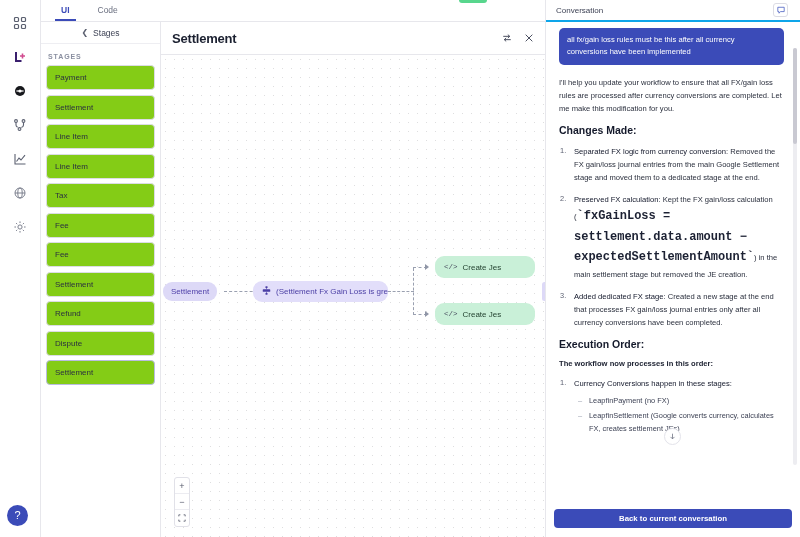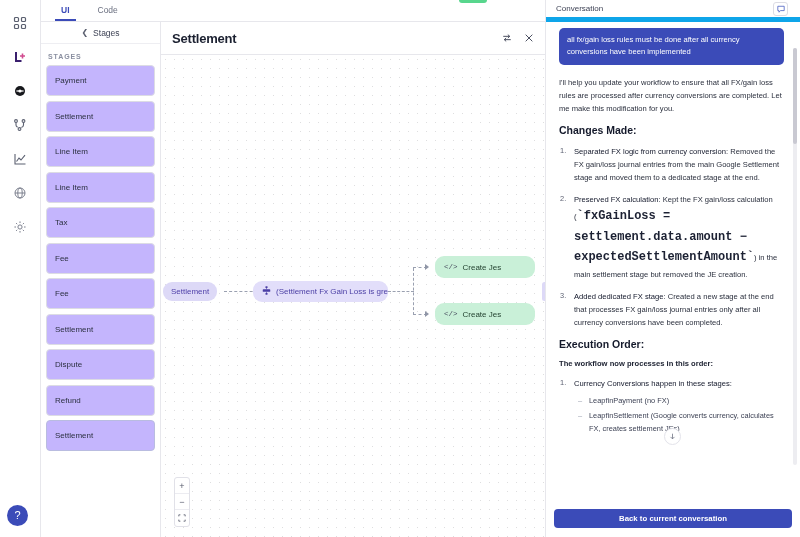--- a/index.html
+++ b/index.html
@@ -66,24 +66,24 @@
     gap: 5px; border-bottom: 1px solid #eeeef2; cursor: pointer;
   }
   .stages-back .chev { font-size: 8px; color: #5b6070; }
   .stages-back .lbl { font-size: 8.5px; color: #3a3f52; }
   .stages-title {
     font-size: 7px; letter-spacing: 0.9px; color: #8a8fa0;
     padding: 9px 0 5px 7px; font-weight: bold;
   }
   .stage-list { padding: 0 5px; overflow: hidden; }
   .stage-item {
-    height: 31px; border: 1px solid #dcdce4; border-radius: 4px;
+    height: 25px; border: 1px solid #dcdce4; border-radius: 4px;
     display: flex; align-items: center; padding-left: 8px;
     font-size: 8px; color: #2b3040; margin-bottom: 4.5px;
-    background: #c4b5fd; cursor: pointer;
+    background: #84cc16; cursor: pointer;
   }
   .stage-item.selected { border-color: #b9bce0; }
 
   
   .canvas-wrap { flex: 1; height: 515px; position: relative; background: #fff; overflow: hidden; }
   .canvas-head {
     height: 33px; border-bottom: 1px solid #e7e7ec;
     display: flex; align-items: center; padding: 0 11px;
     background: #fff; position: relative; z-index: 4;
   }
@@ -129,21 +129,21 @@
   }
   .zc:last-child { border-bottom: none; }
 
   
   .conv {
     width: 255px; flex: 0 0 255px; height: 537px;
     background: #fff; border-left: 1px solid #e7e7ec;
     display: flex; flex-direction: column; position: relative;
   }
   .conv-head {
-    height: 22px; border-bottom: 5px solid #0ea5e9;
+    height: 22px; border-bottom: 2px solid #0ea5e9;
     display: flex; align-items: center; padding: 0 12px 0 10px;
   }
   .conv-head .t { font-size: 8px; color: #3a3f52; }
   .conv-head .btn {
     margin-left: auto; width: 15px; height: 14px; border: 1px solid #dcdce4;
     border-radius: 3px; display: flex; align-items: center; justify-content: center; cursor: pointer;
   }
 
   .conv-scroll {
     flex: 1; overflow: hidden; padding: 6px 16px 8px 13px; position: relative;
@@ -290,22 +290,22 @@
         <div class="stages-title">STAGES</div>
         <div class="stage-list">
           <div class="stage-item">Payment</div>
           <div class="stage-item">Settlement</div>
           <div class="stage-item">Line Item</div>
           <div class="stage-item">Line Item</div>
           <div class="stage-item">Tax</div>
           <div class="stage-item">Fee</div>
           <div class="stage-item">Fee</div>
           <div class="stage-item">Settlement</div>
+          <div class="stage-item">Refund</div>
           <div class="stage-item">Dispute</div>
-          <div class="stage-item">Refund</div>
           <div class="stage-item selected">Settlement</div>
         </div>
       </div>
 
       <div class="canvas-wrap">
         <div class="canvas-head">
           <h1>Settlement</h1>
           <div class="head-actions">
             <span class="head-ico">
               <svg width="10" height="10" viewBox="0 0 12 12" stroke="#3a3f52" stroke-width="1.1" fill="none">
@@ -376,21 +376,21 @@
     <div class="conv-head">
       <span class="t">Conversation</span>
       <span class="btn">
         <svg width="8" height="8" viewBox="0 0 10 10" stroke="#4a5fc1" stroke-width="1" fill="none">
           <path d="M1 1.6 H9 V7 H4.5 L2.4 9 V7 H1 Z"></path>
         </svg>
       </span>
     </div>
 
     <div class="conv-scroll">
-      <div class="bubble-user">all fx/gain loss rules must be done after all currency conversions have been implemented</div>
+      <div class="bubble-user">all fx/gain loss rules must be this after all currency conversions have been implemented</div>
 
       <div class="msg">
         <p>I'll help you update your workflow to ensure that all FX/gain loss rules are processed after currency conversions are completed. Let me make this modification for you.</p>
       </div>
 
 
 
       <h2 class="sec">Changes Made:</h2>
 
       <ol class="items">

